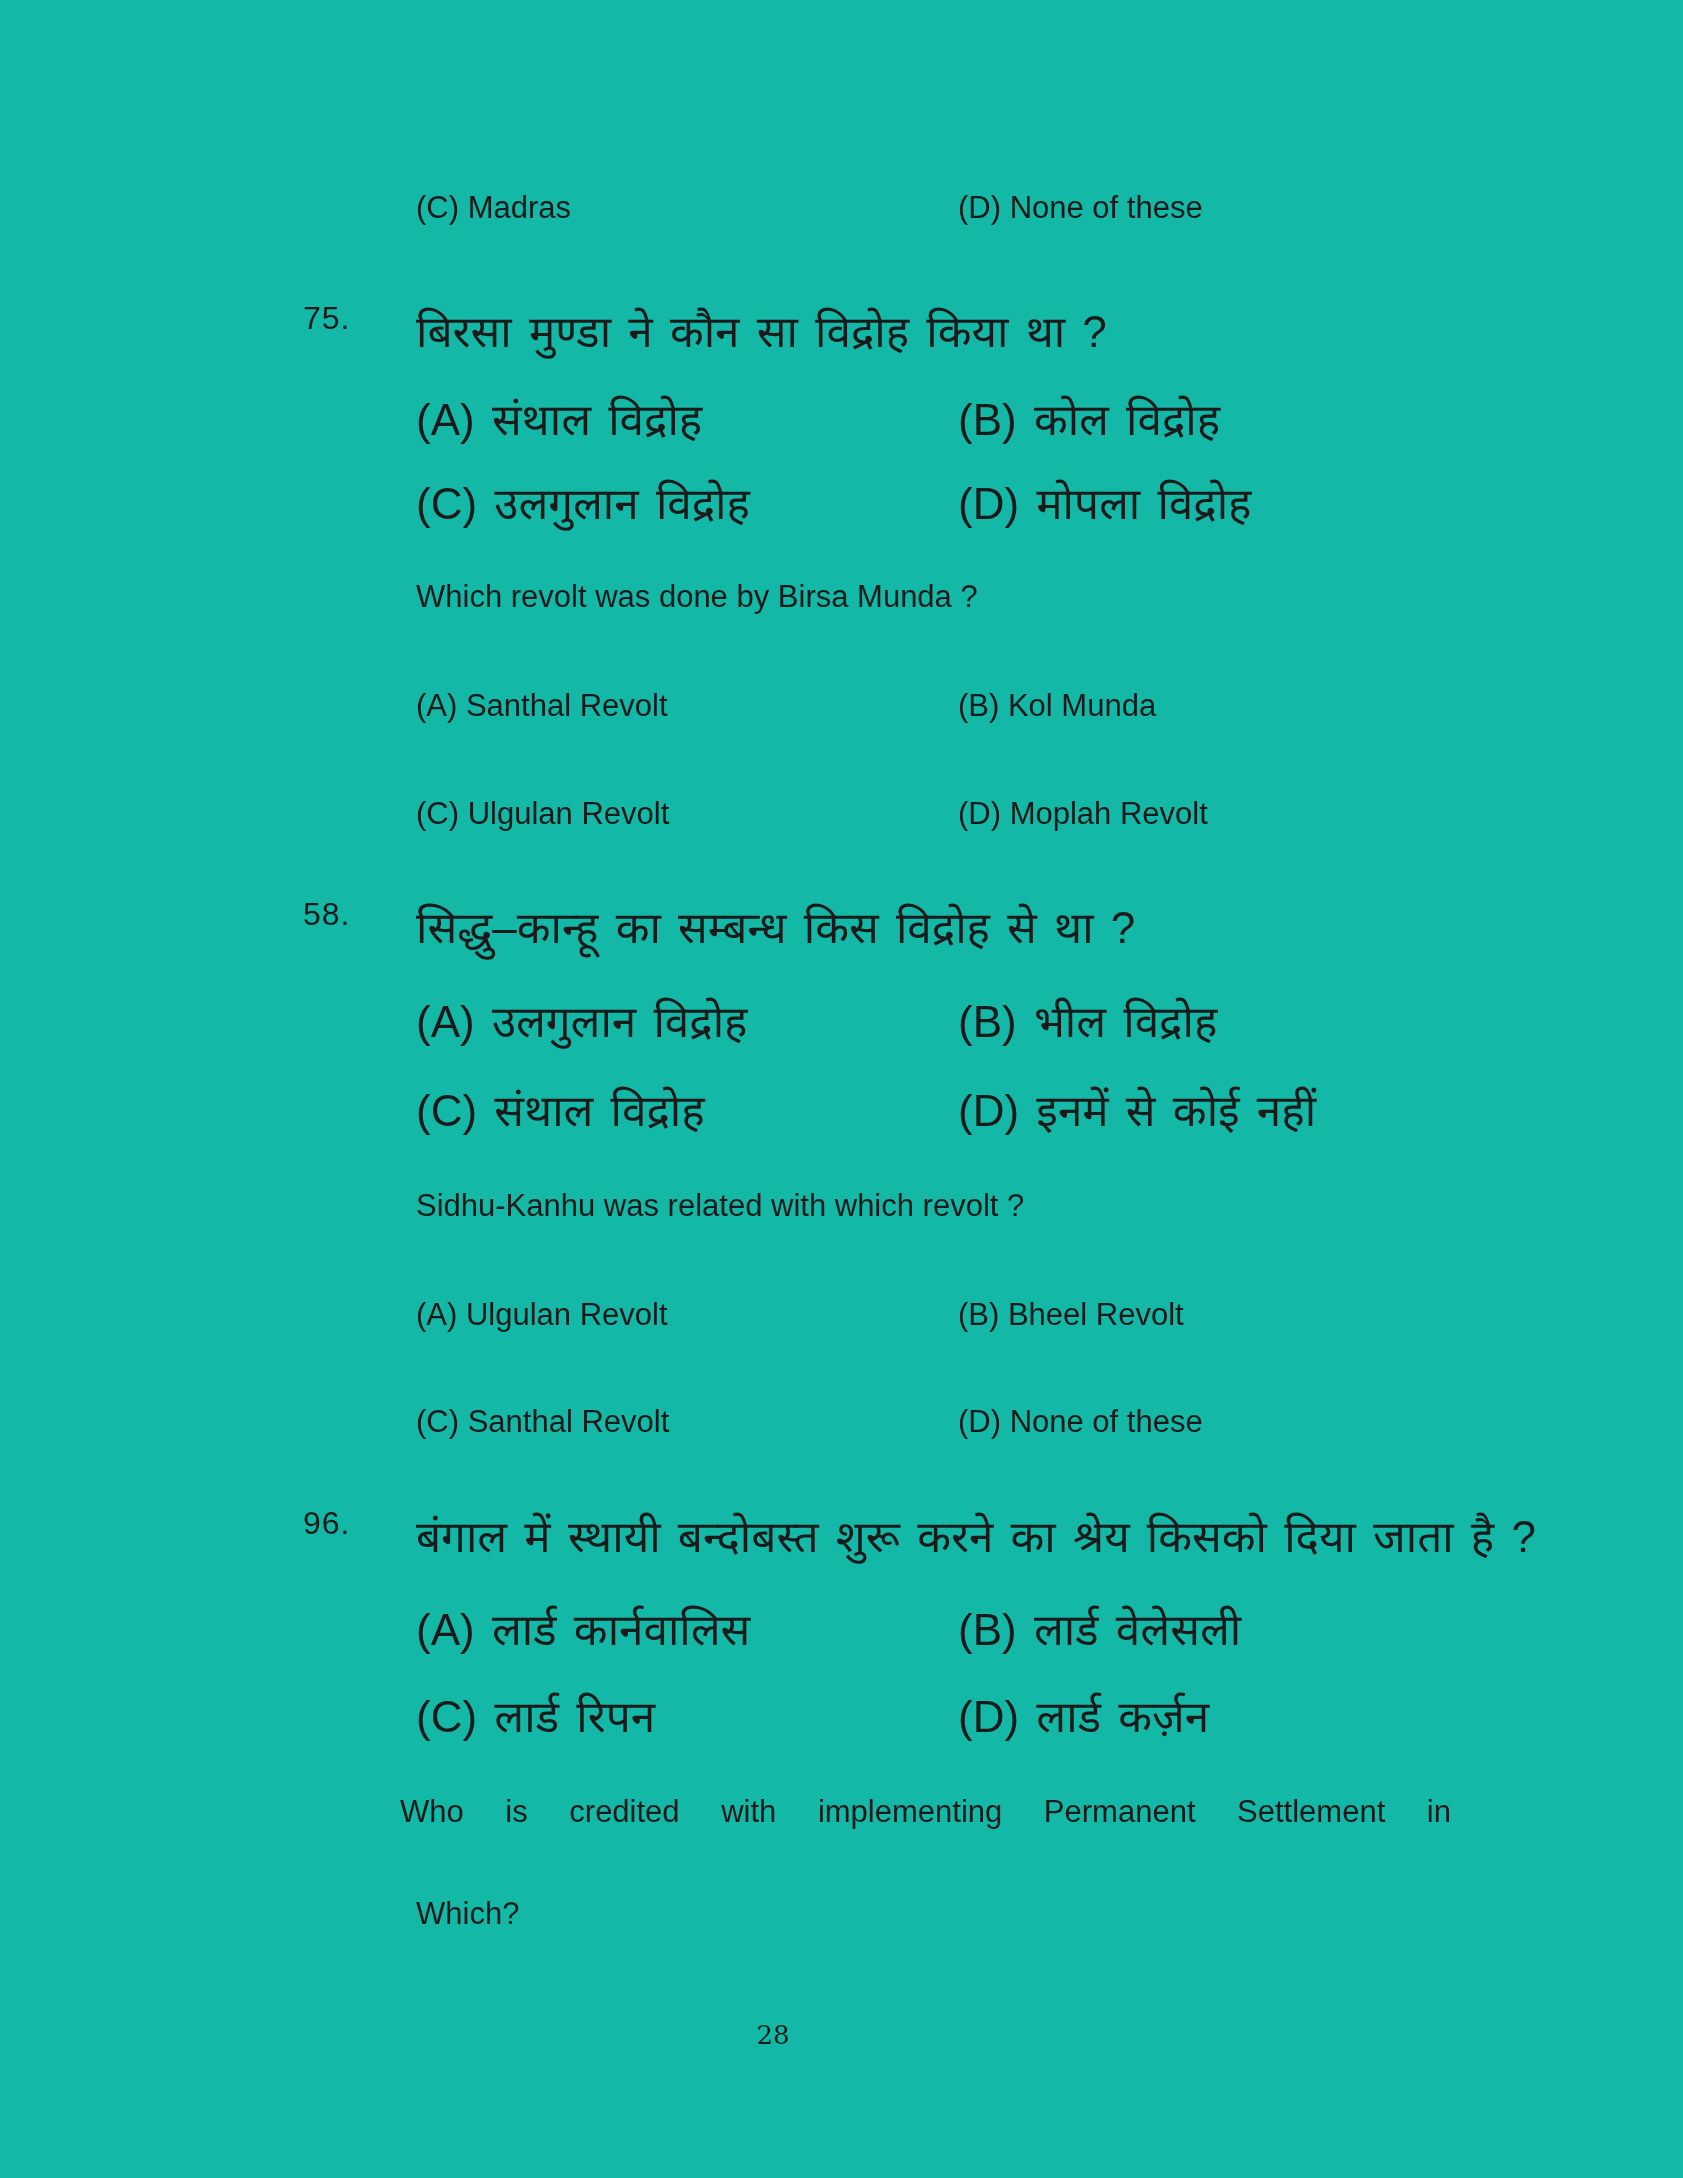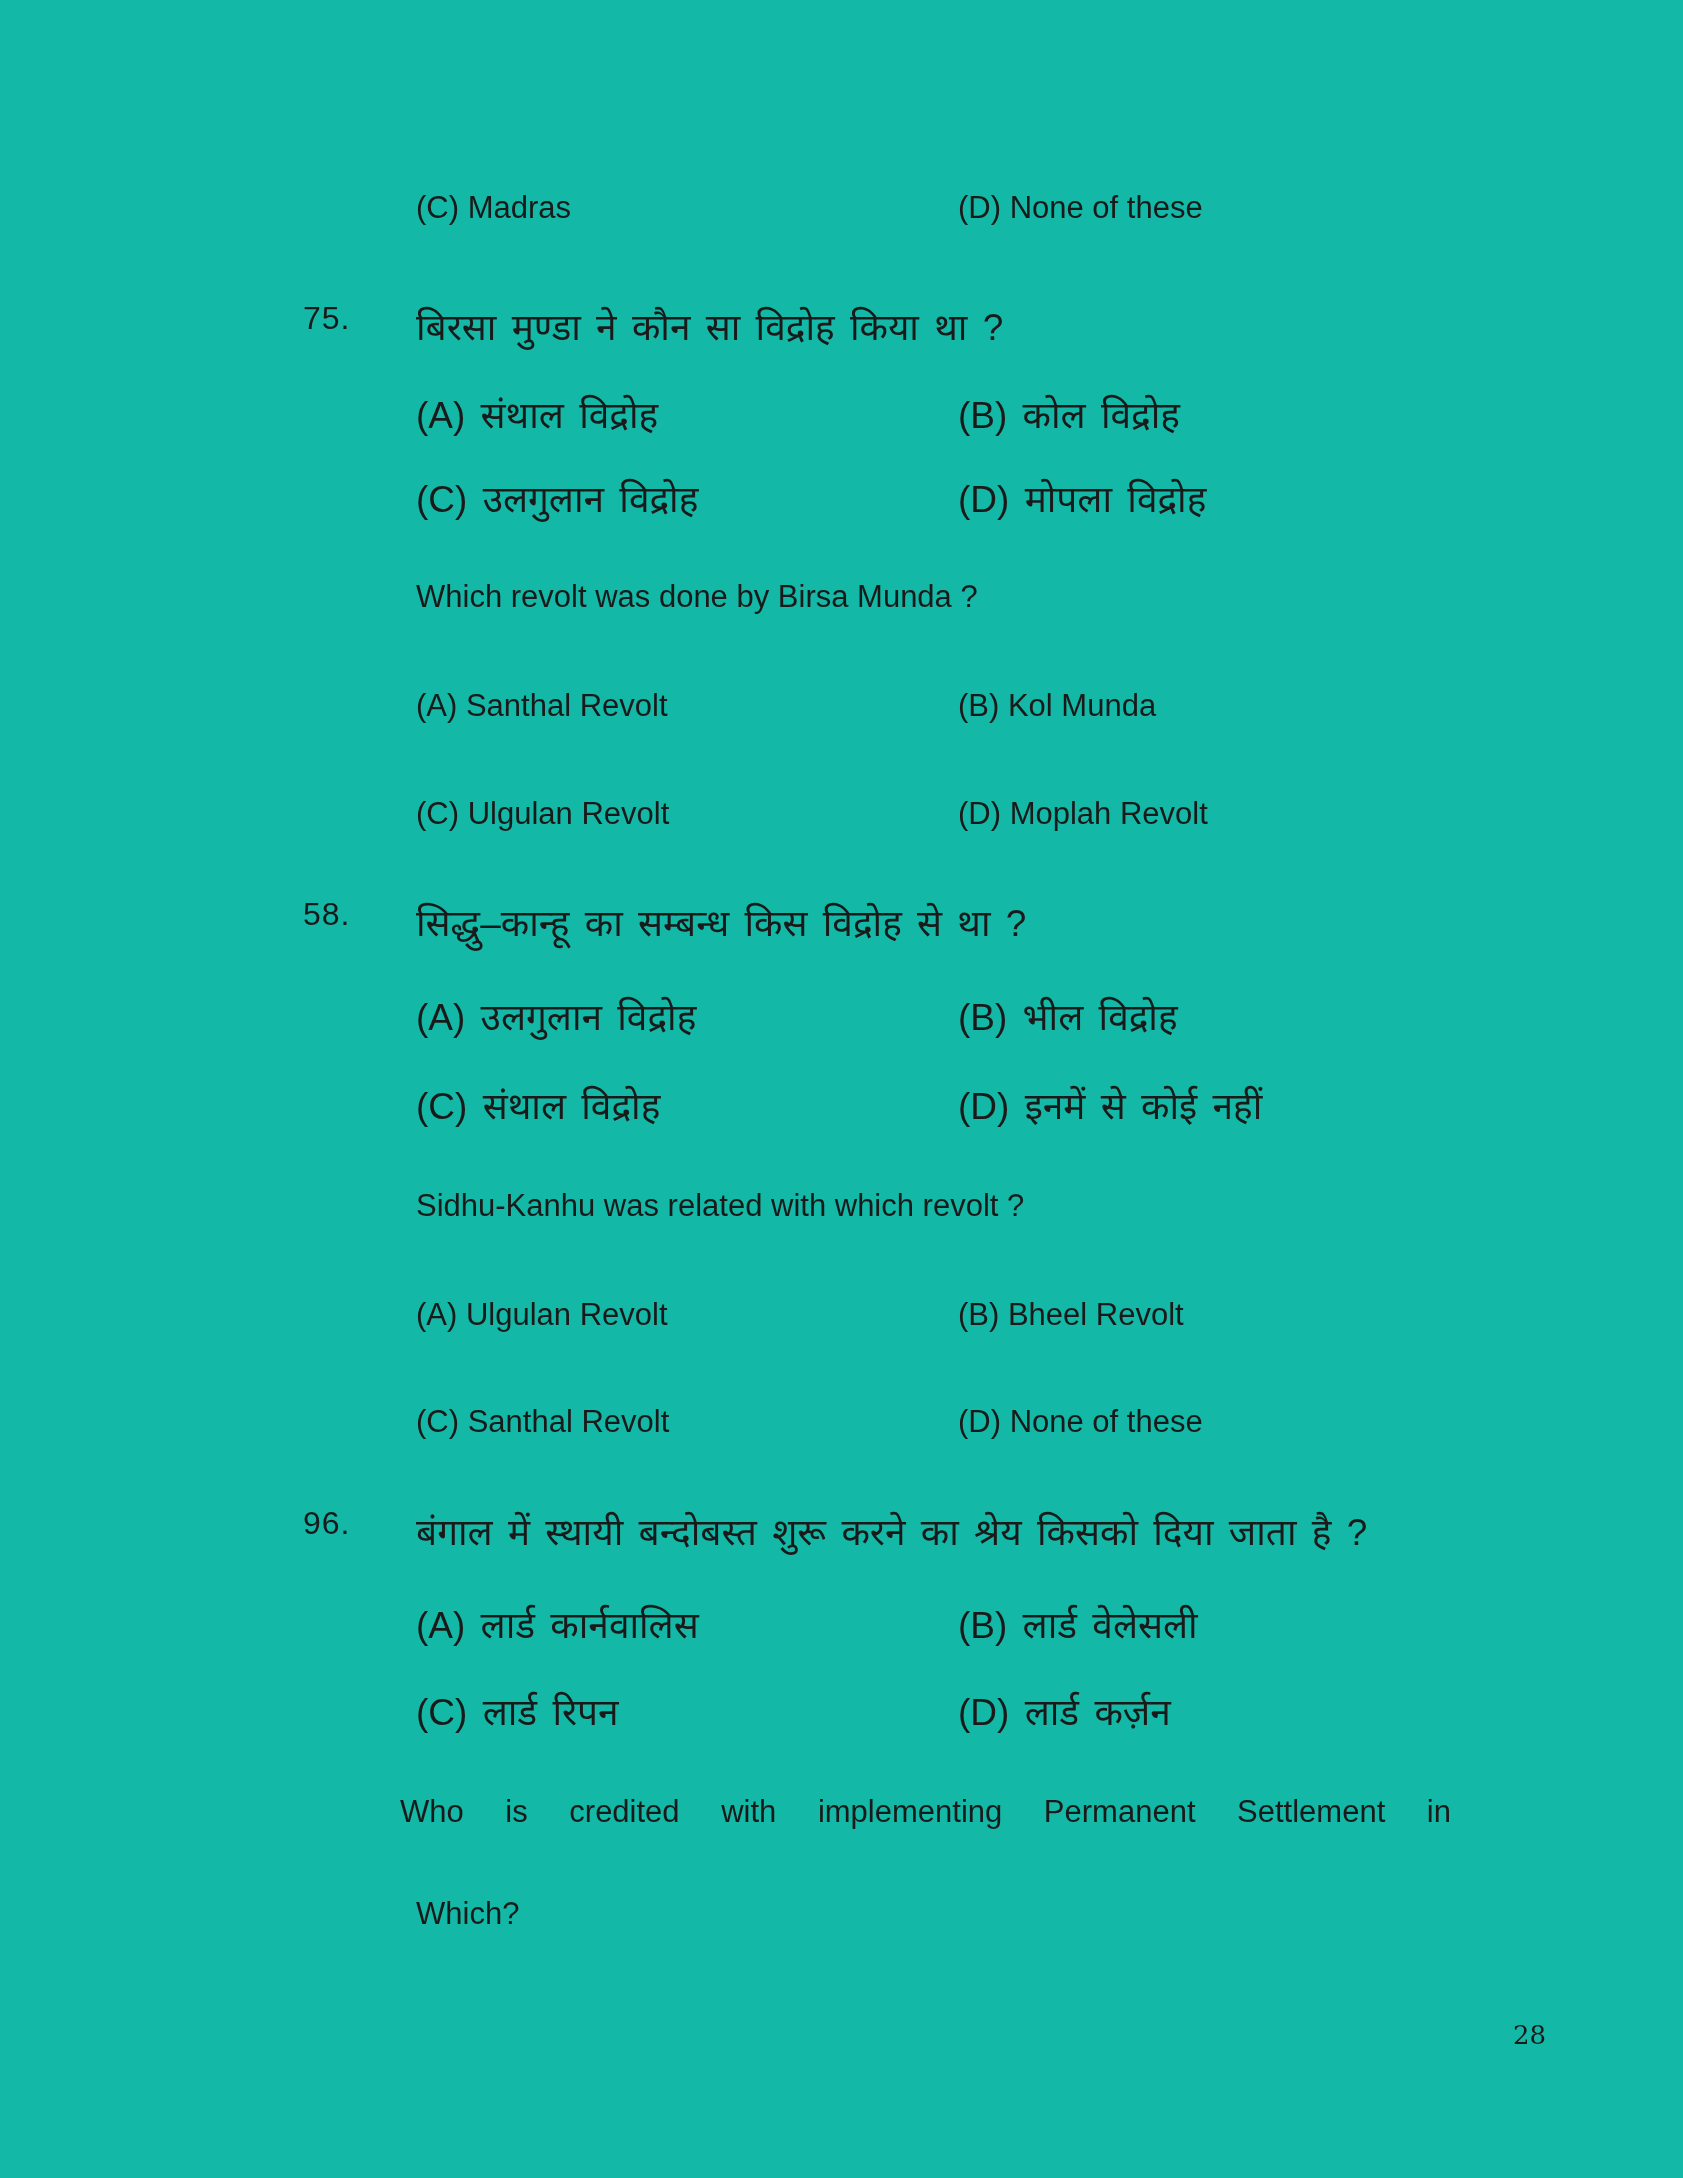--- a/index.html
+++ b/index.html
@@ -17,42 +17,42 @@
     font-family: "Liberation Sans", sans-serif;
     overflow: hidden;
   }
   .row {
     position: absolute;
     left: 0;
     width: 1683px;
     white-space: nowrap;
   }
   .en  { font-size: 31px; }
-  .hi  { font-size: 37px; word-spacing: 5px; }
+  .hi  { font-size: 44px; word-spacing: 5px; }
   .qnum {
     position: absolute;
     left: 303px;
     font-size: 32px;
     letter-spacing: 1px;
   }
   .colL { position: absolute; left: 416px; }
   .colR { position: absolute; left: 958px; }
   .justified {
     position: absolute;
     left: 400px;
     width: 1051px;
     white-space: normal;
     text-align: justify;
     text-align-last: justify;
   }
   .pageno {
     position: absolute;
     left: 0;
     width: 1546px;
-    text-align: right;
+    text-align: center;
     font-size: 26px;
     font-family: "DejaVu Serif", "Liberation Serif", serif;
   }
 </style>
 </head>
 <body>
 
 <div class="page">
 
   <div class="row en" style="top:190px;">

